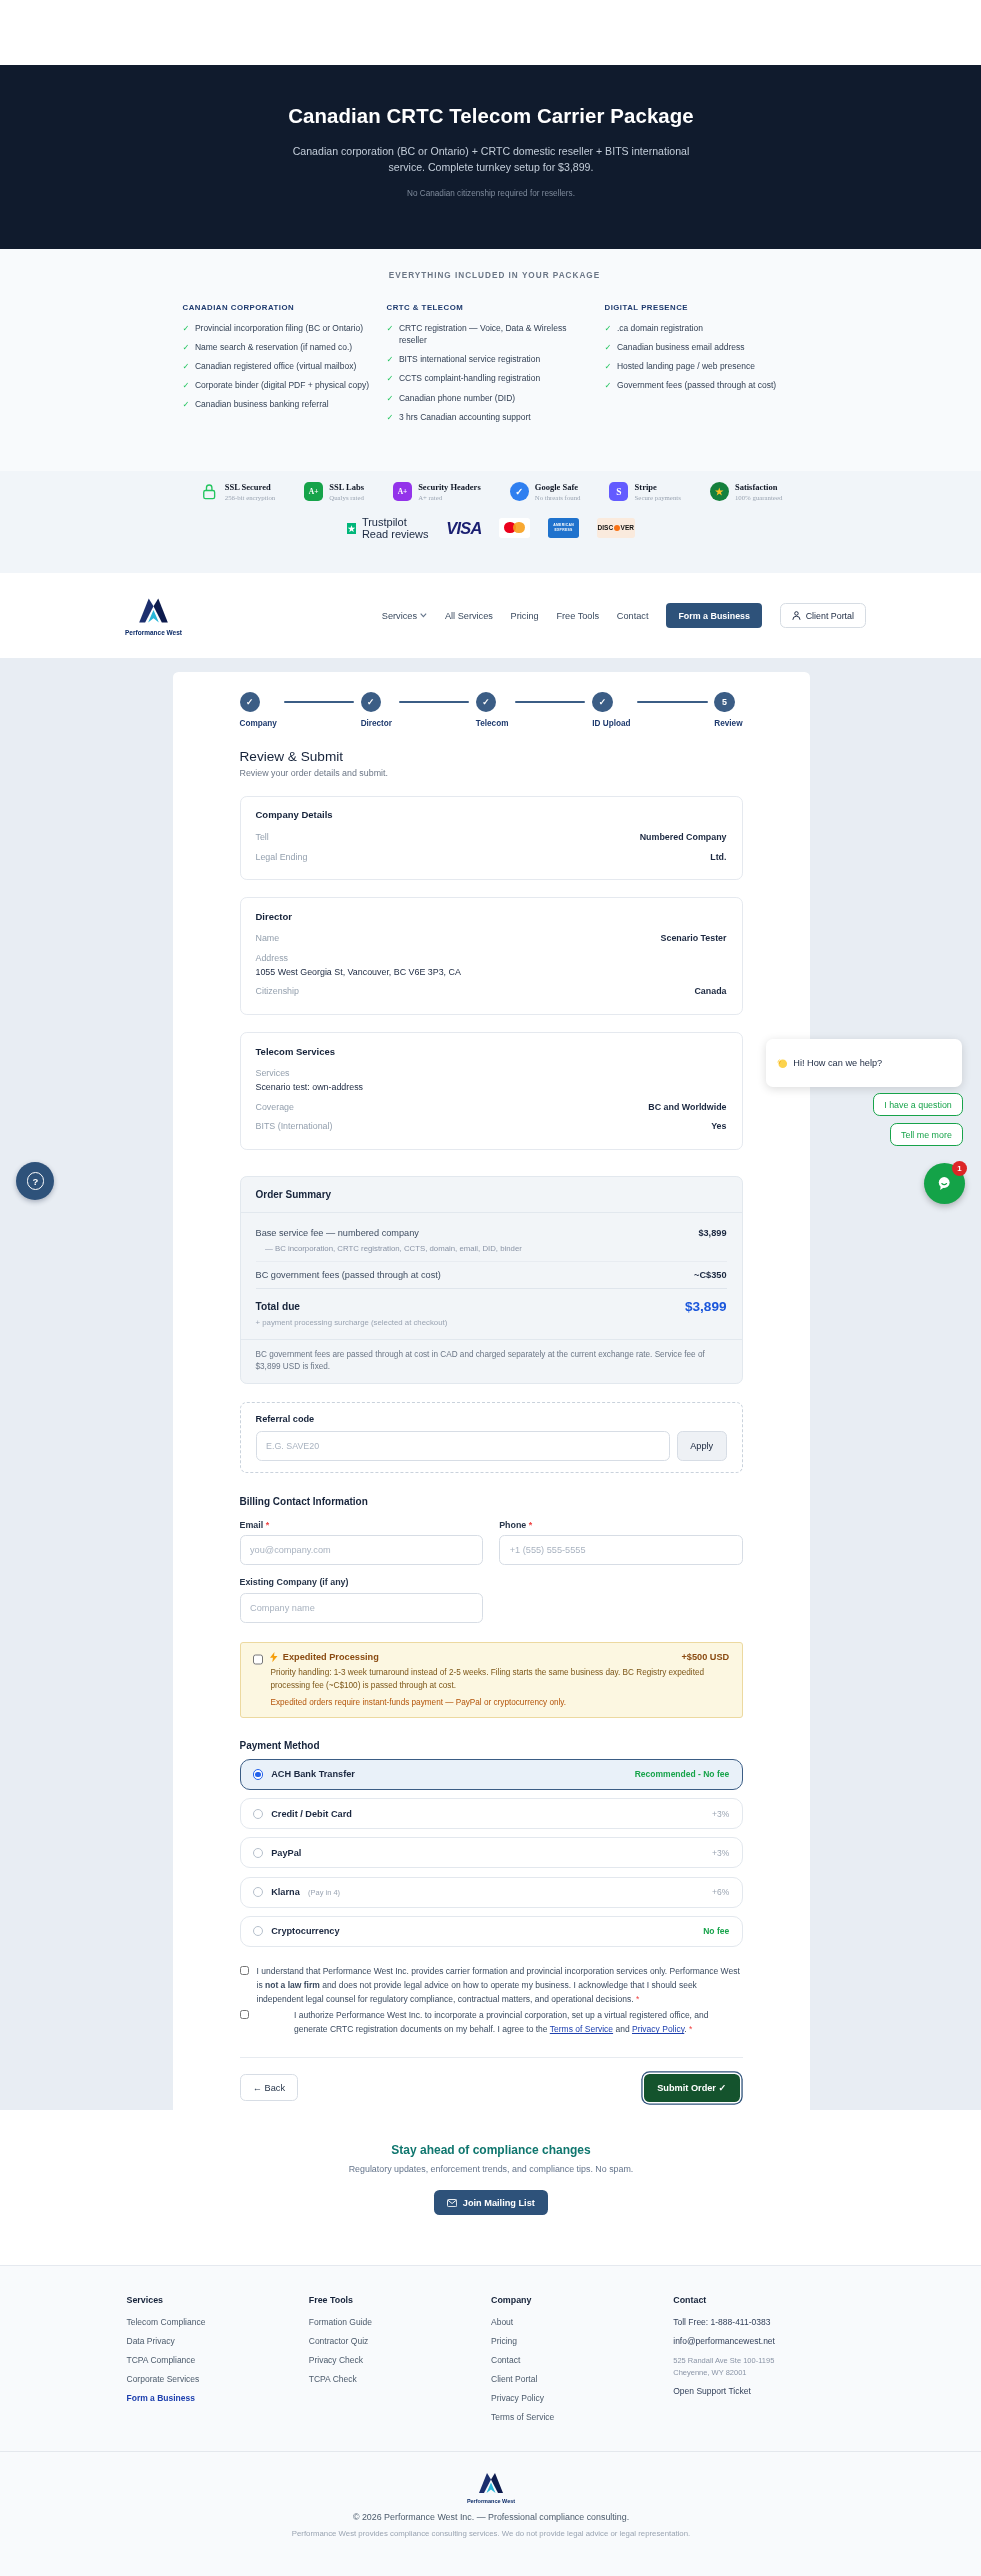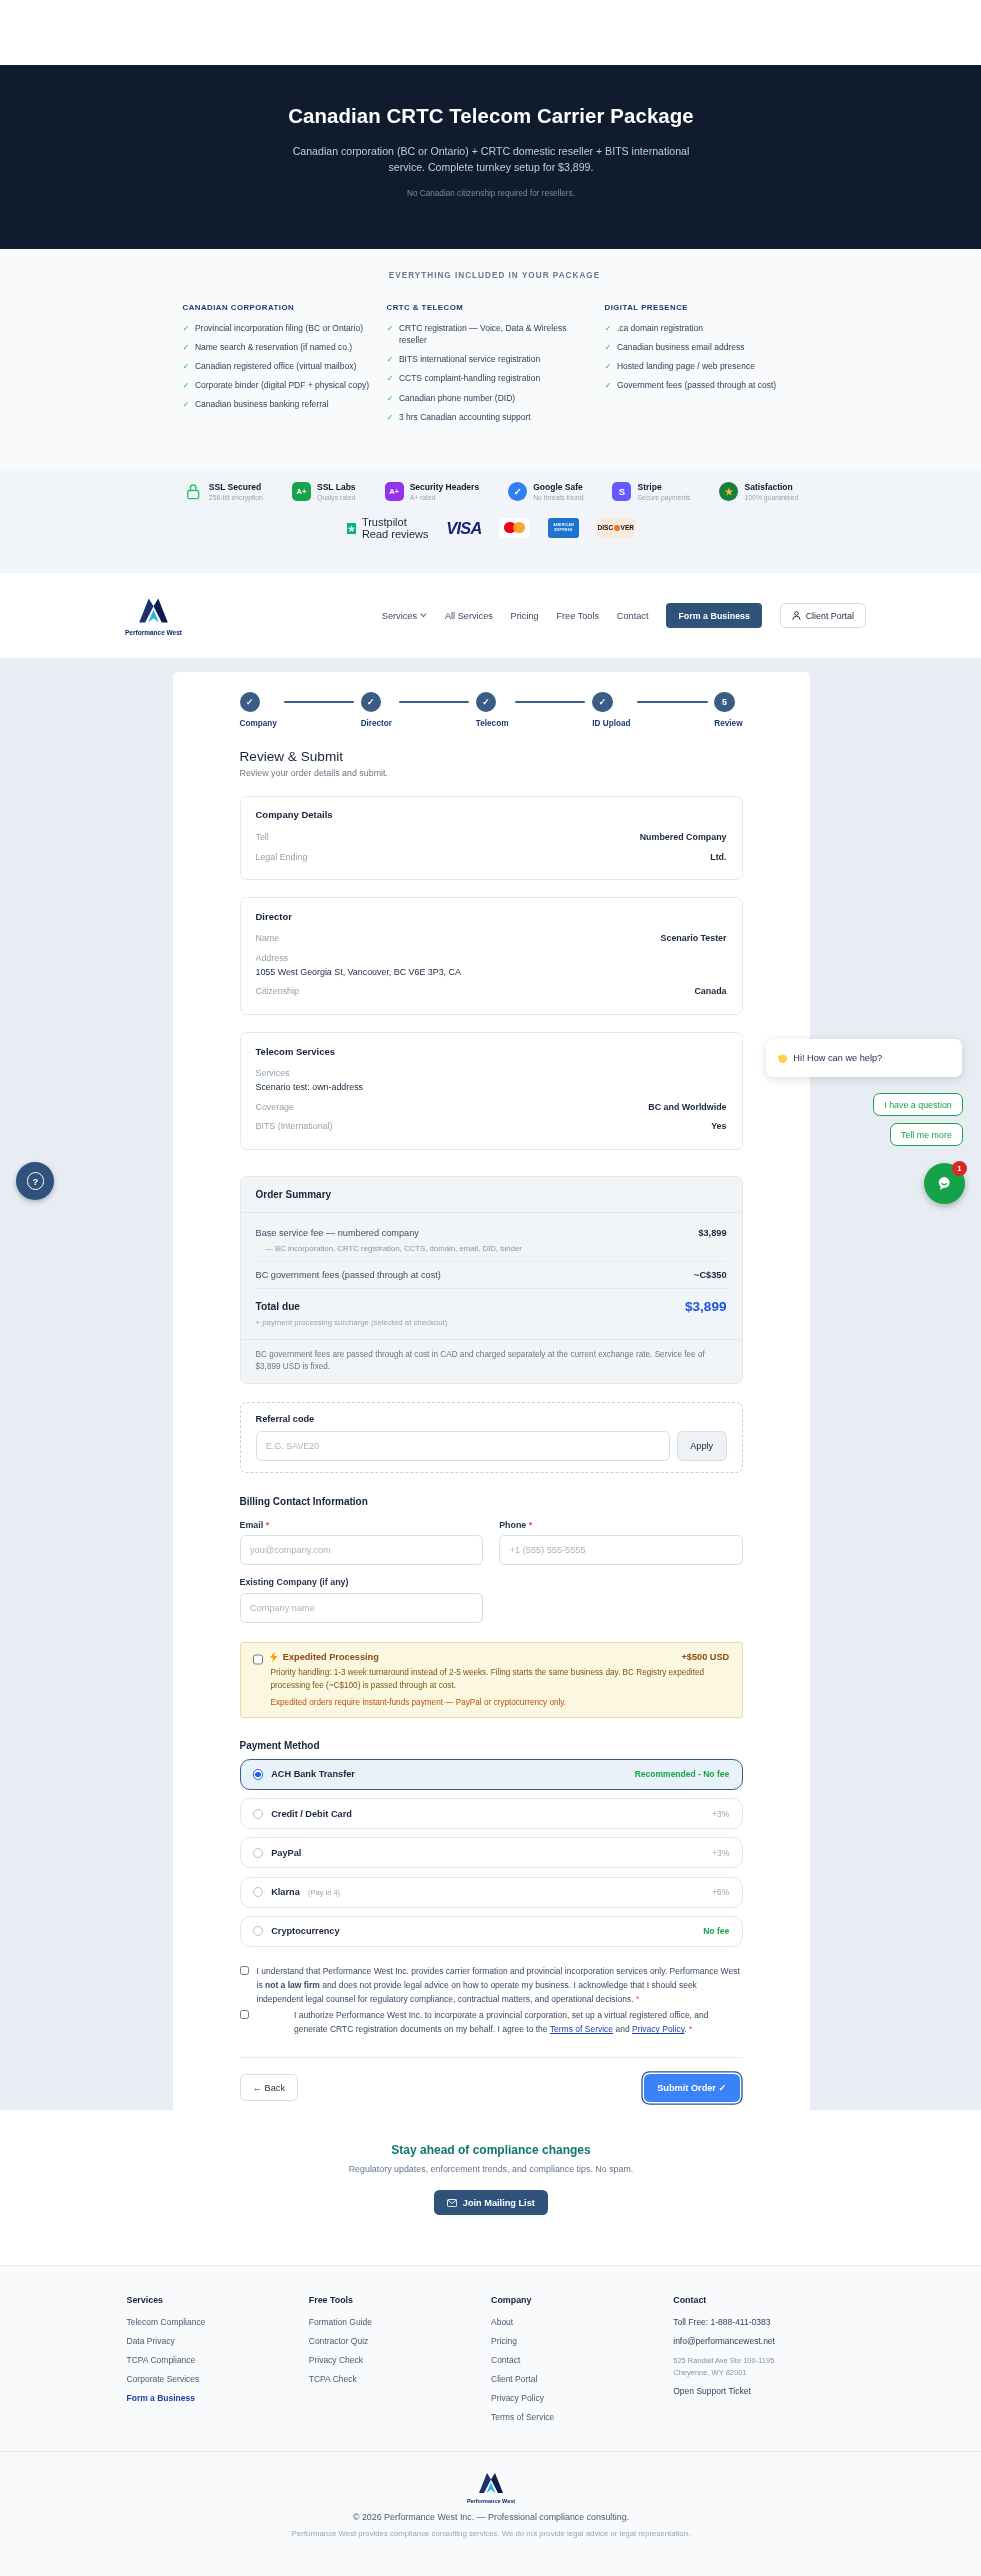--- a/index.html
+++ b/index.html
@@ -17,21 +17,21 @@
   
   .features { height:222px; background:#f8fafc; padding-top:22px; }
   .features .heading { text-align:center; color:#6b7686; font-size:8.2px; letter-spacing:1px; font-weight:600;padding-left:7px; }
   .feat-cols { width:617px; margin:23px auto 0; display:grid; grid-template-columns: 204px 218px 194px; }
   .feat-col .col-title { color:#1e3a6e; font-size:7.8px; font-weight:700; letter-spacing:0.5px; margin-bottom:9.5px; }
   .feat-list li { list-style:none; display:flex; gap:5.5px; font-size:8.5px; color:#334155; line-height:1.5; margin-bottom:6.1px; padding-right:16.4px; }
   .check { color:#22c55e; font-size:8.2px; line-height:1.6; flex:0 0 auto; }
 
   
   .trust { height:102px; background:#f1f5f9; padding-top:11px; }
-  .badges { display:flex; justify-content:center; gap:29px; align-items:flex-end; }
+  .badges { display:flex; justify-content:center; gap:29px; align-items:flex-end;font-family:Liberation Serif, serif; }
   .badge { display:flex; gap:6.1px; align-items:center; }
   .badge .bi { width:19px; height:19px; flex:0 0 auto; display:flex; align-items:center; justify-content:center; border-radius:4.8px; font-weight:700; color:#fff; font-size:7.5px; }
   .bi.lock { background:none; }
   .bi.green { background:#16a34a; }
   .bi.purple { background:#9333ea; }
   .bi.circle-blue { background:#2f7ff0; border-radius:50%; font-size:9.5px; }
   .bi.stripe { background:#635bff; font-size:9.5px; }
   .bi.circle-green { background:#15803d; border-radius:50%; color:#fbbf24; font-size:9.5px; }
   .badge .bt { font-size:8.5px; font-weight:700; color:#111827; }
   .badge .bs { font-size:6.8px; color:#9aa4b2; margin-top:2px; }
@@ -126,21 +126,21 @@
   .pmfee.good { color:#16a34a; font-weight:600; }
 
   .ack { margin-top:17.7px; display:flex; gap:7.5px; font-size:8.5px; color:#3a4a5f; line-height:1.65; }
   .ack input { margin-top:1.4px; width:9.5px; height:9.5px; flex:0 0 auto; }
   .ack a { color:#1e40af; }
   .ack + .ack { margin-top:2px;gap:45px; }
 
   .actions-div { margin-top:20.4px; border-top:0.7px solid #e7ebf0; }
   .actions { margin-top:16.4px; display:flex; justify-content:space-between; align-items:center; }
   .btn-back { background:#fff; border:0.7px solid #d7dde5; border-radius:5.5px; padding:7.5px 12.3px; font-size:9.2px; color:#27354a; cursor:pointer; }
-  .btn-submit { background:#3b82f6; color:#fff; border:none; border-radius:5.5px; padding:8.2px 13.6px; font-size:9.2px; font-weight:700; cursor:pointer; box-shadow:0 0 0 1.4px #fff, 0 0 0 2.7px #2e527a; margin-right:2.7px; }
+  .btn-submit { background:#14532d; color:#fff; border:none; border-radius:5.5px; padding:8.2px 13.6px; font-size:9.2px; font-weight:700; cursor:pointer; box-shadow:0 0 0 1.4px #fff, 0 0 0 2.7px #2e527a; margin-right:2.7px; }
 
   
   .news { height:155px; background:#fff; text-align:center; padding-top:33px; }
   .news h2 { font-size:12px; font-weight:700; color:#0f766e; }
   .news p { margin-top:6.8px; font-size:8.9px; color:#64748b; }
   .btn-join { margin-top:16.4px; background:#2e527a; color:#fff; border:none; border-radius:5.5px; padding:7.5px 13.6px; font-size:9.2px; font-weight:600; cursor:pointer; display:inline-flex; align-items:center; gap:5.5px; }
 
   
   .footer { height:311px; background:#f8fafc; border-top:0.7px solid #e5e9ef; padding-top:29px; overflow:hidden; }
   .fcols { width:729px; margin:0 auto; display:grid; grid-template-columns:1fr 1fr 1fr 1fr; }
@@ -149,21 +149,21 @@
   .fcol a.hl { color:#1e40af; font-weight:600; }
   .fcol .ftext { font-size:8.5px; color:#33415a; margin-bottom:8.9px; }
   .fcol .faddr { font-size:7.5px; color:#8a94a6; line-height:1.6; margin-bottom:6.8px; }
   .fbottom { margin-top:20.4px; border-top:0.7px solid #e4e8ed; text-align:center; padding-top:17.7px; }
   .fbottom .cp { margin-top:8.2px; font-size:8.9px; color:#4b5a6b; }
   .fbottom .dc { margin-top:6.8px; font-size:7.8px; color:#9aa4b2; }
 
   
   .help-fab { position:absolute; left:16.4px; top:1162px; width:38px; height:38px; border-radius:50%; background:#2e527a; box-shadow:0 2px 5.5px rgba(15,30,60,.3); display:flex; align-items:center; justify-content:center; cursor:pointer; }
   .help-fab .q { width:17.7px; height:17.7px; border-radius:50%; border:1.4px solid #fff; color:#fff; font-size:9.5px; font-weight:700; display:flex; align-items:center; justify-content:center; }
-  .chat-bubble { position:absolute; left:766px; top:1039px; width:196px; height:38px; background:#fff; border-radius:6.8px; box-shadow:0 2px 9.5px rgba(0,0,0,.14); display:flex; align-items:center; gap:5.5px; padding:0 9.5px; font-size:9.2px; color:#1b2840; }
+  .chat-bubble { position:absolute; left:766px; top:1039px; width:196px; height:48px; background:#fff; border-radius:6.8px; box-shadow:0 2px 9.5px rgba(0,0,0,.14); display:flex; align-items:center; gap:5.5px; padding:0 9.5px; font-size:9.2px; color:#1b2840; }
   .chat-opt { position:absolute; right:19px; background:#fff; border:1px solid #17a34a; color:#17a34a; border-radius:6.8px; padding:5.5px 10.2px; font-size:8.9px; cursor:pointer; }
   .chat-opt.o1 { top:1093px; }
   .chat-opt.o2 { top:1123px; }
   .chat-fab { position:absolute; left:924px; top:1163px; width:41px; height:41px; border-radius:50%; background:#14a348; box-shadow:0 2.7px 6.8px rgba(0,0,0,.25); cursor:pointer; display:flex; align-items:center; justify-content:center; }
   .chat-fab .cbadge { position:absolute; top:-2px; right:-2px; width:15px; height:15px; border-radius:50%; background:#dc2626; color:#fff; font-size:7.8px; font-weight:700; display:flex; align-items:center; justify-content:center; }
 </style>
 </head>
 <body>
 
 <div class="top-gap"></div>

